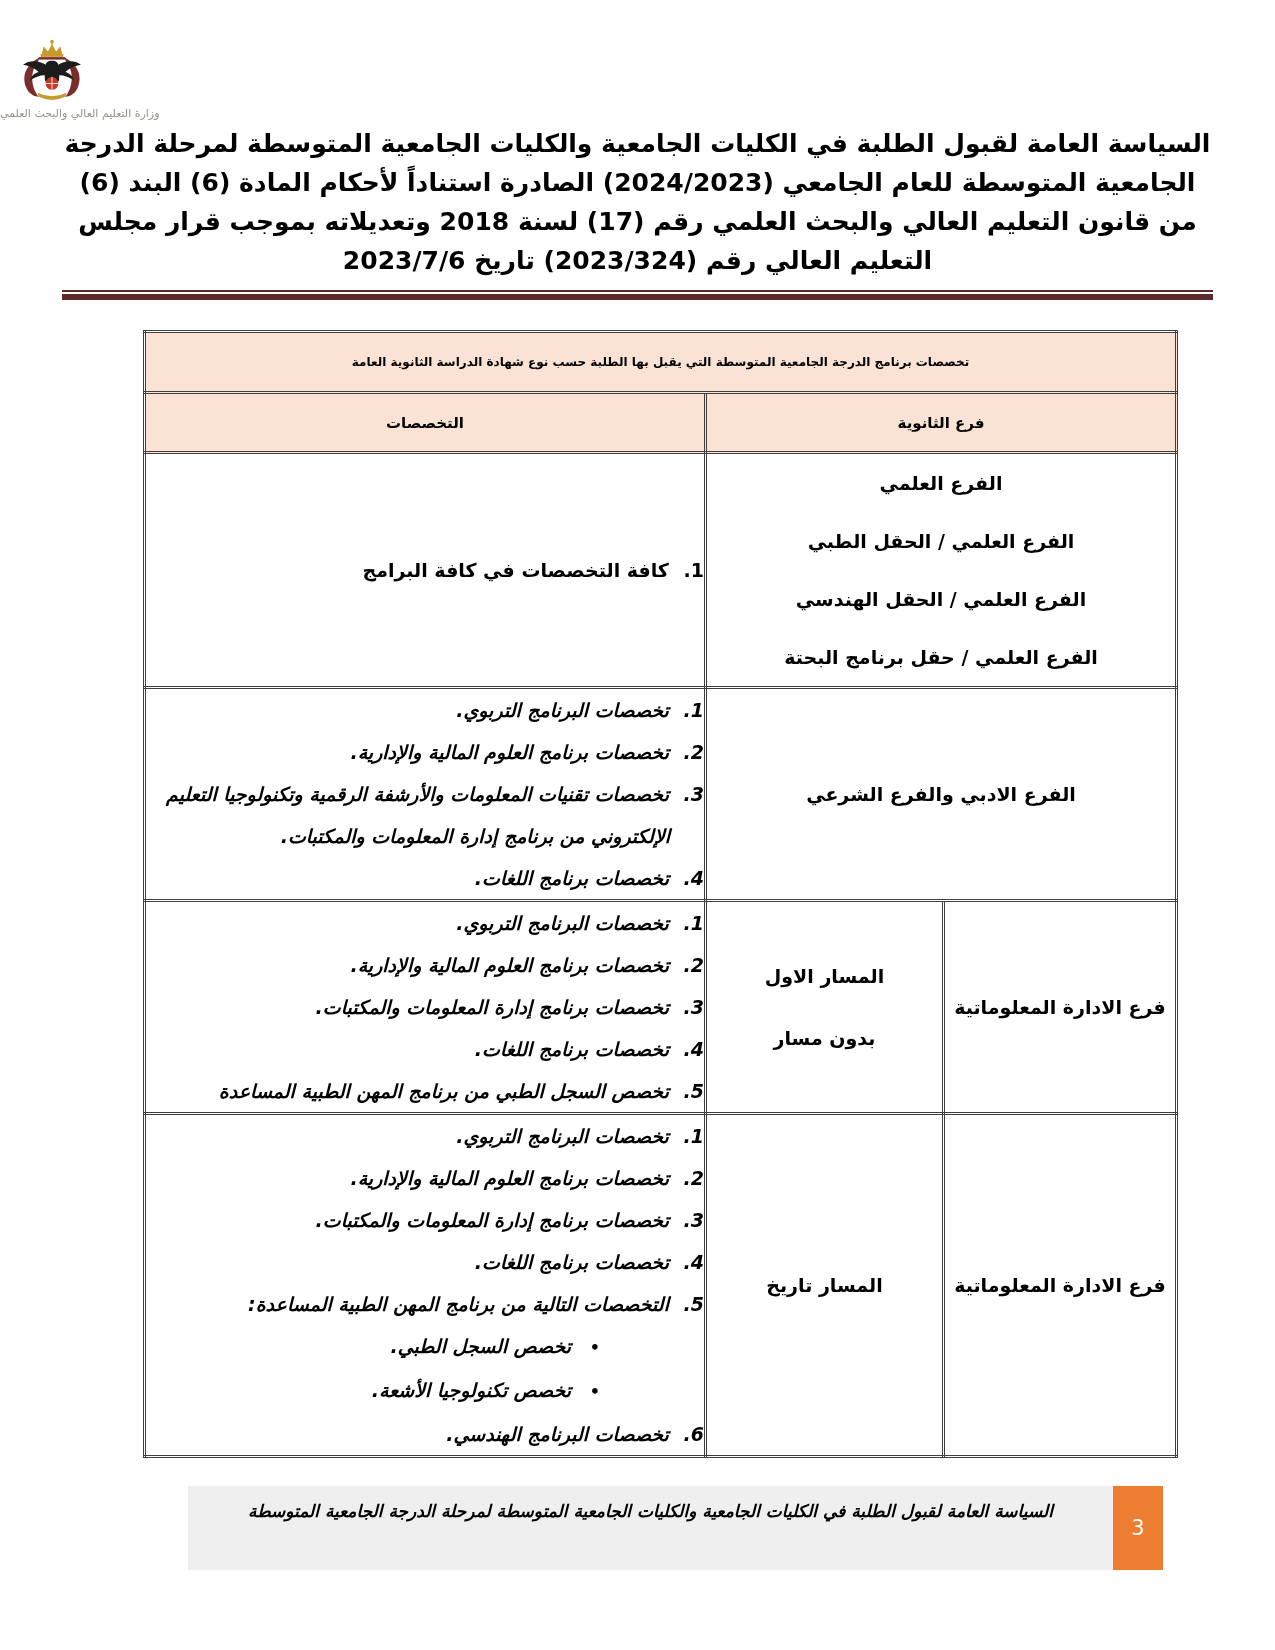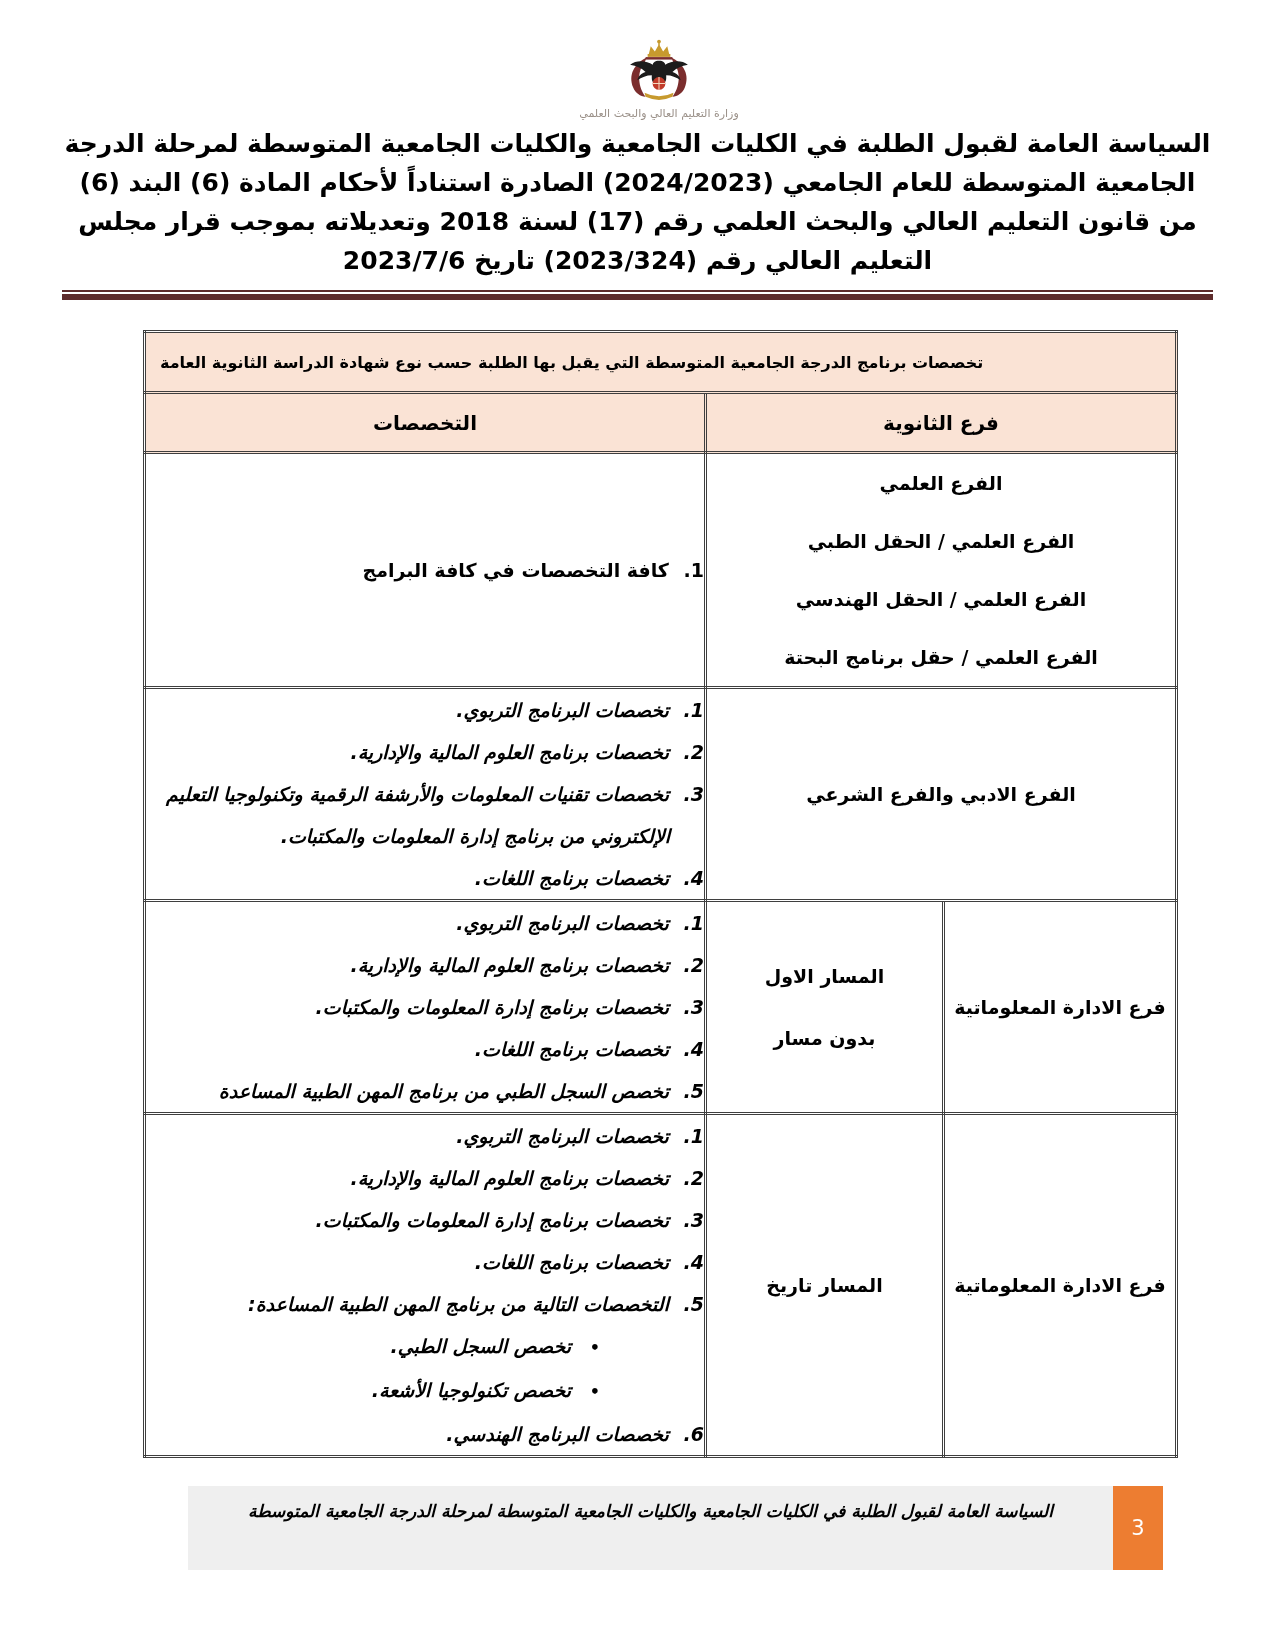--- a/index.html
+++ b/index.html
@@ -1,21 +1,21 @@
 <!DOCTYPE html>
 <html><head>
 <meta charset="utf-8">
 <style>
   html, body { margin:0; padding:0; }
   body {
     width:1275px; height:1650px; background:#ffffff; color:#000;
     font-family:"DejaVu Sans", sans-serif; overflow:hidden; position:relative;
   }
   
-  .header { text-align:center; padding-top:38px;padding-left:43px; }
+  .header { text-align:left; padding-top:38px; }
   .logo { display:inline-block; }
   .ministry-caption {
     font-size:11px; color:#9a9088; margin-top:1px; direction:rtl;
     letter-spacing:1px;
   }
   
   .doc-title {
     direction:rtl; unicode-bidi:embed;
     text-align:center; font-weight:700; font-size:25px; line-height:39px;
     margin:4px 60px 0 60px;
@@ -27,25 +27,25 @@
   
   table.admission {
     border-collapse:collapse; table-layout:fixed; direction:rtl;
     width:1035px; margin:30px 0 0 143px;
   }
   table.admission td {
     border:3px double #3f3f3f; vertical-align:middle;
     font-weight:700; font-size:19px; padding:0;
   }
   tr.caption-row td {
-    background:#fae3d5; height:58px; text-align:left;
-    padding:0 14px; font-size:16px;
+    background:#fae3d5; height:58px; text-align:center;
+    padding:0 14px; font-size:12px;
   }
   tr.header-row td {
-    background:#fae3d5; height:57px; text-align:center; font-size:20px;
+    background:#fae3d5; height:57px; text-align:center; font-size:15px;
   }
   tr.r1 td { height:228px; }
   tr.r2 td { height:208px; }
   tr.r3 td { height:205px; }
   tr.r4 td { height:332px; }
   td.branch { text-align:center; }
   .branch-line { line-height:58px; }
   .track-line  { line-height:62px; }
   td.spec { text-align:right; padding:0 44px 0 10px;font-style:italic; }
   td.spec-center { text-align:right; padding:0 10px; }

